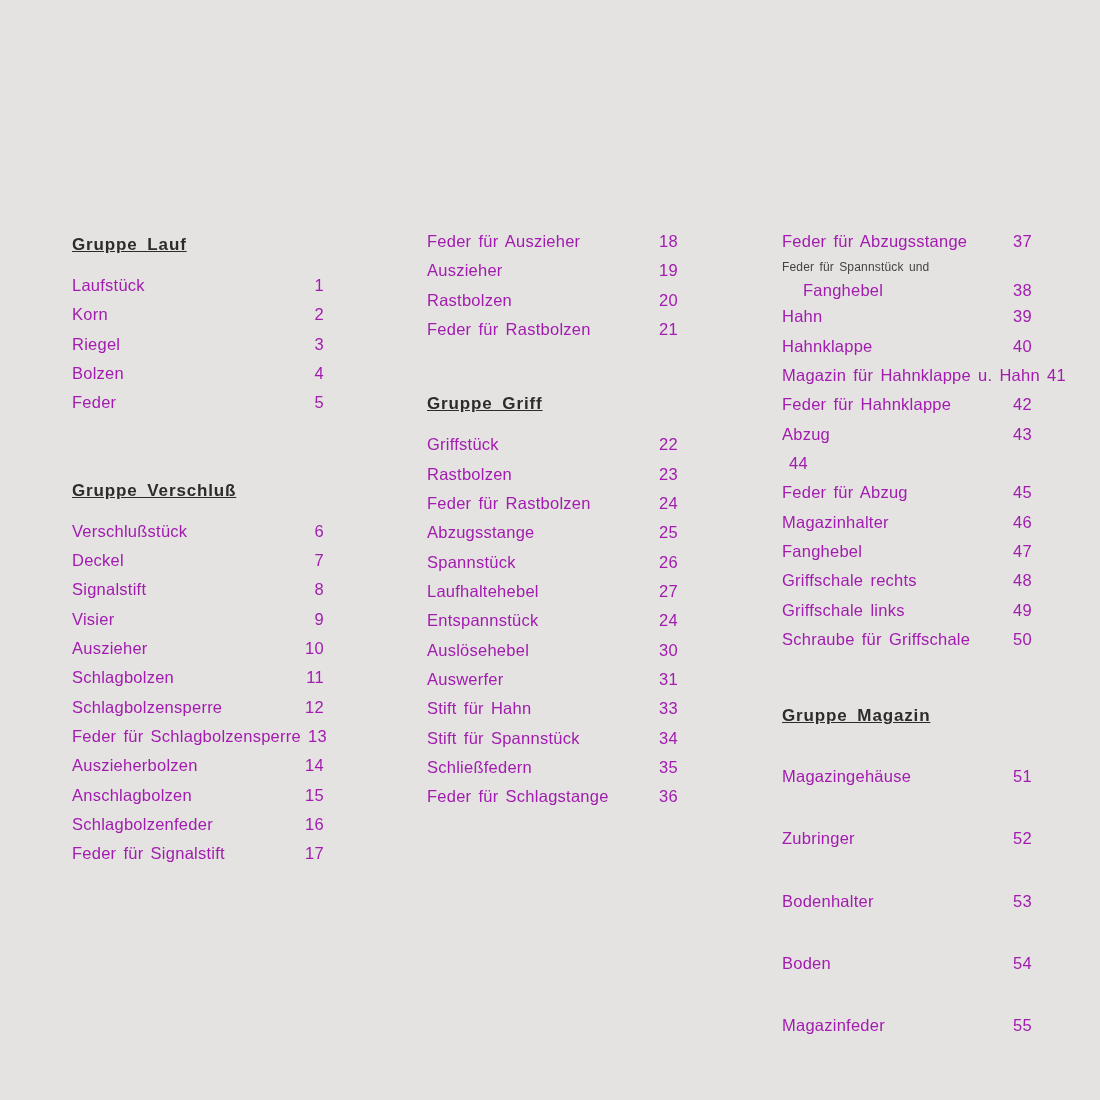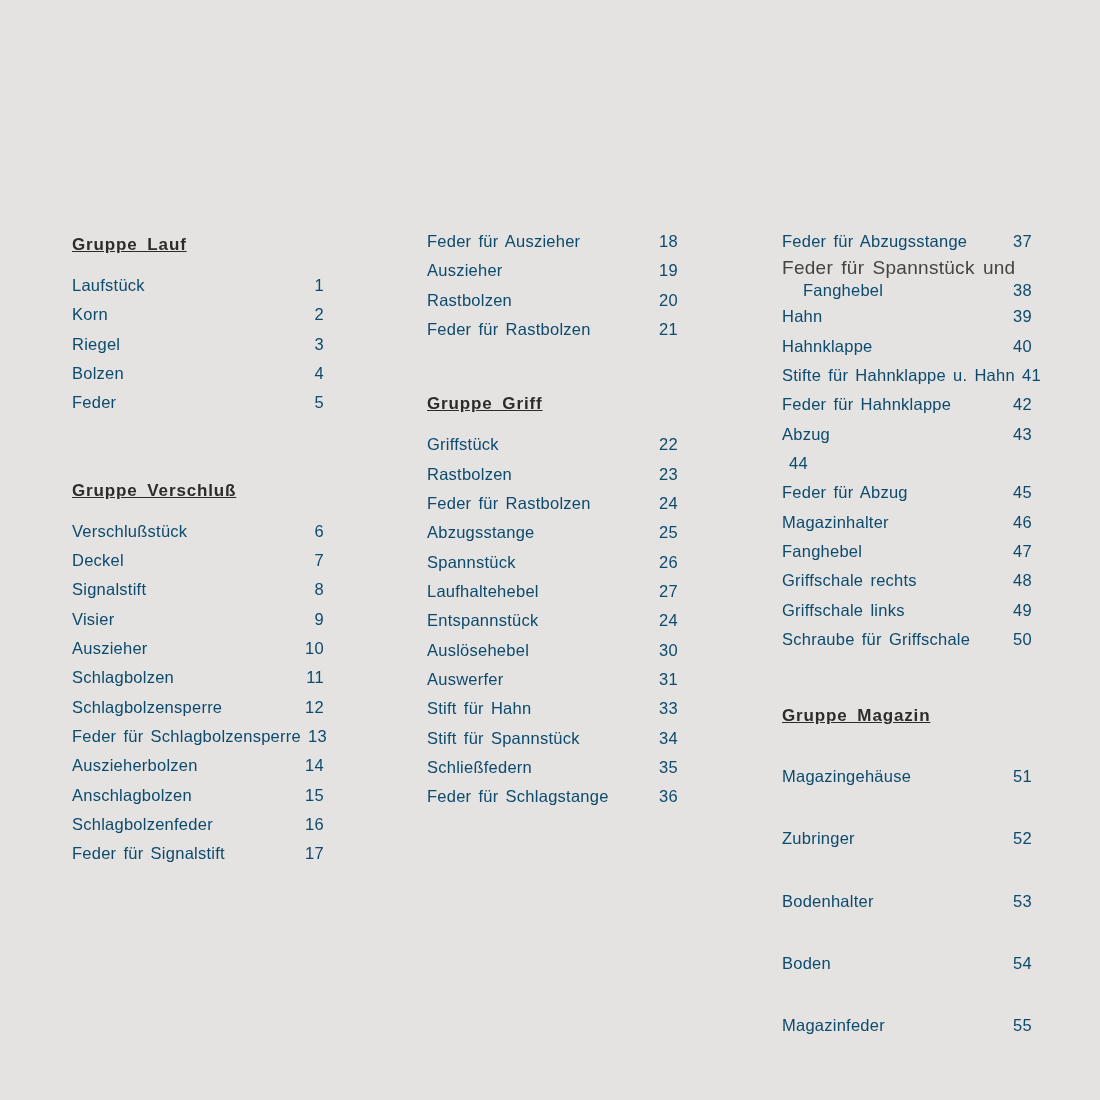--- a/index.html
+++ b/index.html
@@ -31,38 +31,38 @@
     line-height: 22px;
     margin-bottom: 15px;
     white-space: nowrap;
     text-decoration: underline;
   }
   .row {
     display: flex;
     height: 29.33px;
     line-height: 29.33px;
     font-size: 16.5px;
-    color: #0c4a6e;
+    color: #a21caf;
   }
   .row .label {
     flex: 1 1 auto;
     white-space: nowrap;
     letter-spacing: 0.015em;
     word-spacing: 0.14em;
   }
   .row .num {
     flex: 0 0 auto;
     min-width: 26px;
     text-align: right;
     letter-spacing: 0.02em;
   }
   .line1 {
     height: 23px;
     line-height: 23px;
-    font-size: 19px;
+    font-size: 12px;
     color: #454340;
     white-space: nowrap;
     letter-spacing: 0.015em;
     word-spacing: 0.14em;
   }
   .row.cont {
     height: 23px;
     line-height: 23px;
   }
   .row.cont .label {
@@ -247,21 +247,21 @@
         </div>
         <div class="row">
           <span class="label">Hahn</span>
           <span class="num">39</span>
         </div>
         <div class="row">
           <span class="label">Hahnklappe</span>
           <span class="num">40</span>
         </div>
         <div class="row">
-          <span class="label">Stifte für Hahnklappe u. Hahn</span>
+          <span class="label">Magazin für Hahnklappe u. Hahn</span>
           <span class="num">41</span>
         </div>
         <div class="row">
           <span class="label">Feder für Hahnklappe</span>
           <span class="num">42</span>
         </div>
         <div class="row">
           <span class="label">Abzug</span>
           <span class="num">43</span>
         </div>

